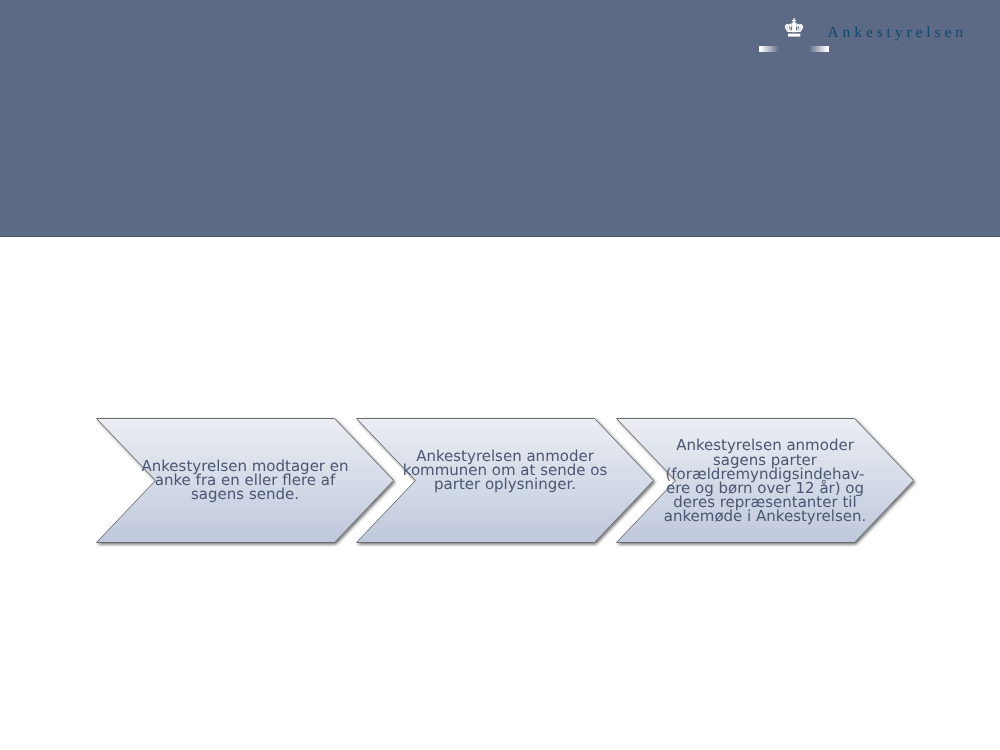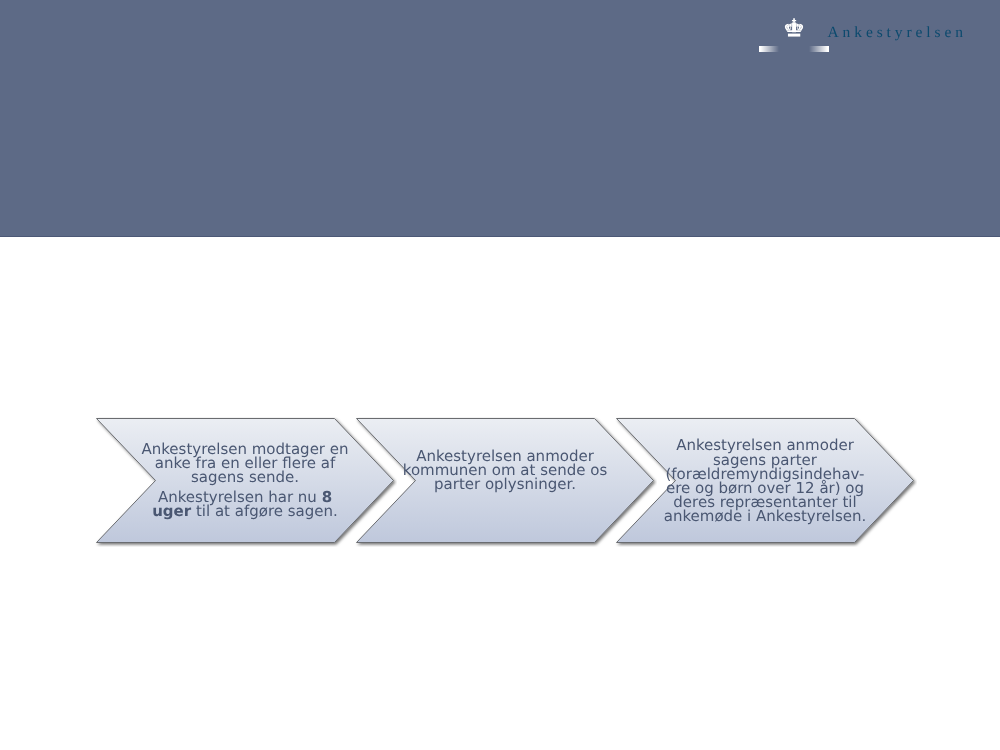--- a/index.html
+++ b/index.html
@@ -84,24 +84,20 @@
           </filter>
         </defs>
         <polygon filter="url(#csh1)" points="1.5,1.5 239.5,1.5 298.5,63.5 239.5,125.5 1.5,125.5 60.5,63.5" fill="url(#cg1)" stroke="#6a6c70" stroke-width="1"></polygon>
       </svg>
       <div class="chev-text">
         <p>
           <span>Ankestyrelsen modtager en</span><br>
           <span>anke fra en eller flere af</span><br>
           <span>sagens sende.</span>
         </p>
-        <p>
-          <span>Ankestyrelsen har nu </span><b>8</b><br>
-          <b>uger</b><span> til at afgøre sagen.</span>
-        </p>
       </div>
     </div>
 
     <div class="chev chev-2">
       <svg class="chev-svg" width="302" height="130" viewBox="0 0 302 130">
         <defs>
           <linearGradient id="cg2" x1="0" y1="0" x2="0" y2="1">
             <stop offset="0" stop-color="#ebeef3"></stop>
               <stop offset="1" stop-color="#bfc8dc"></stop>
           </linearGradient>

